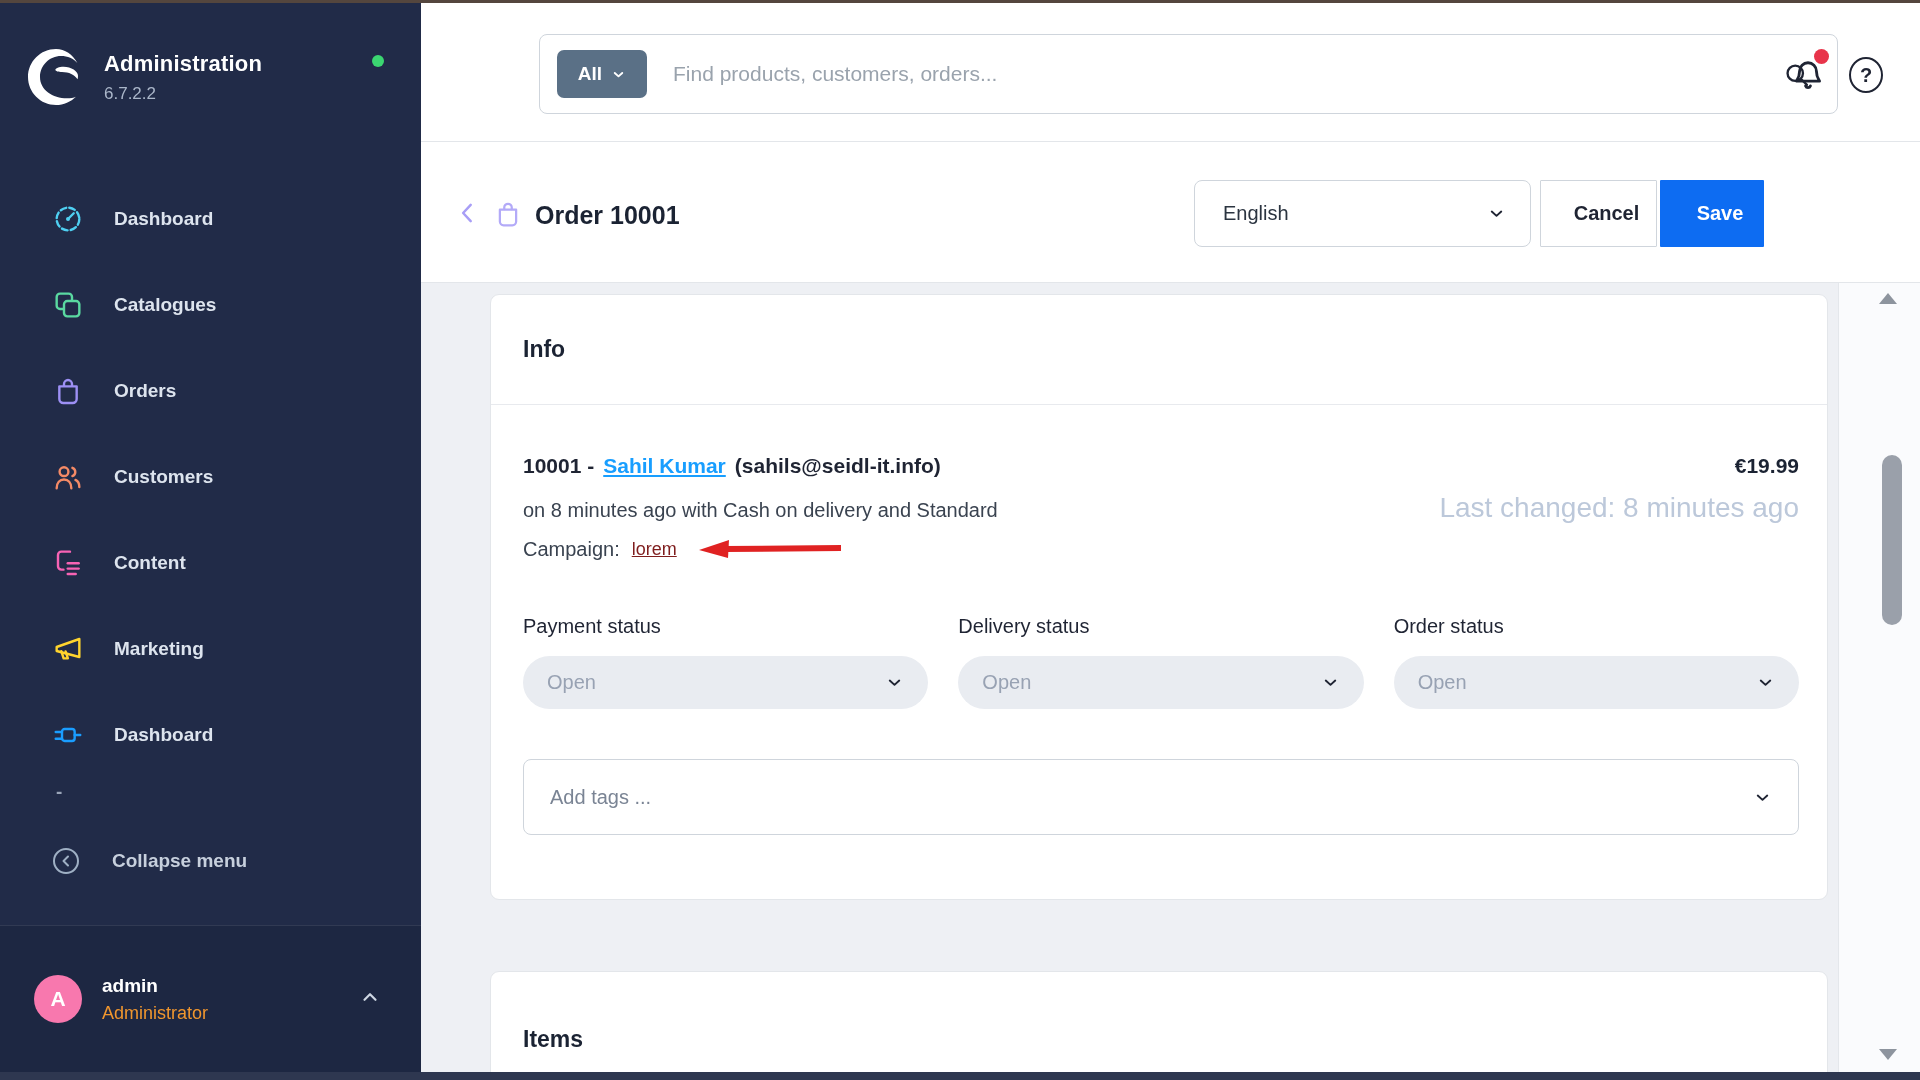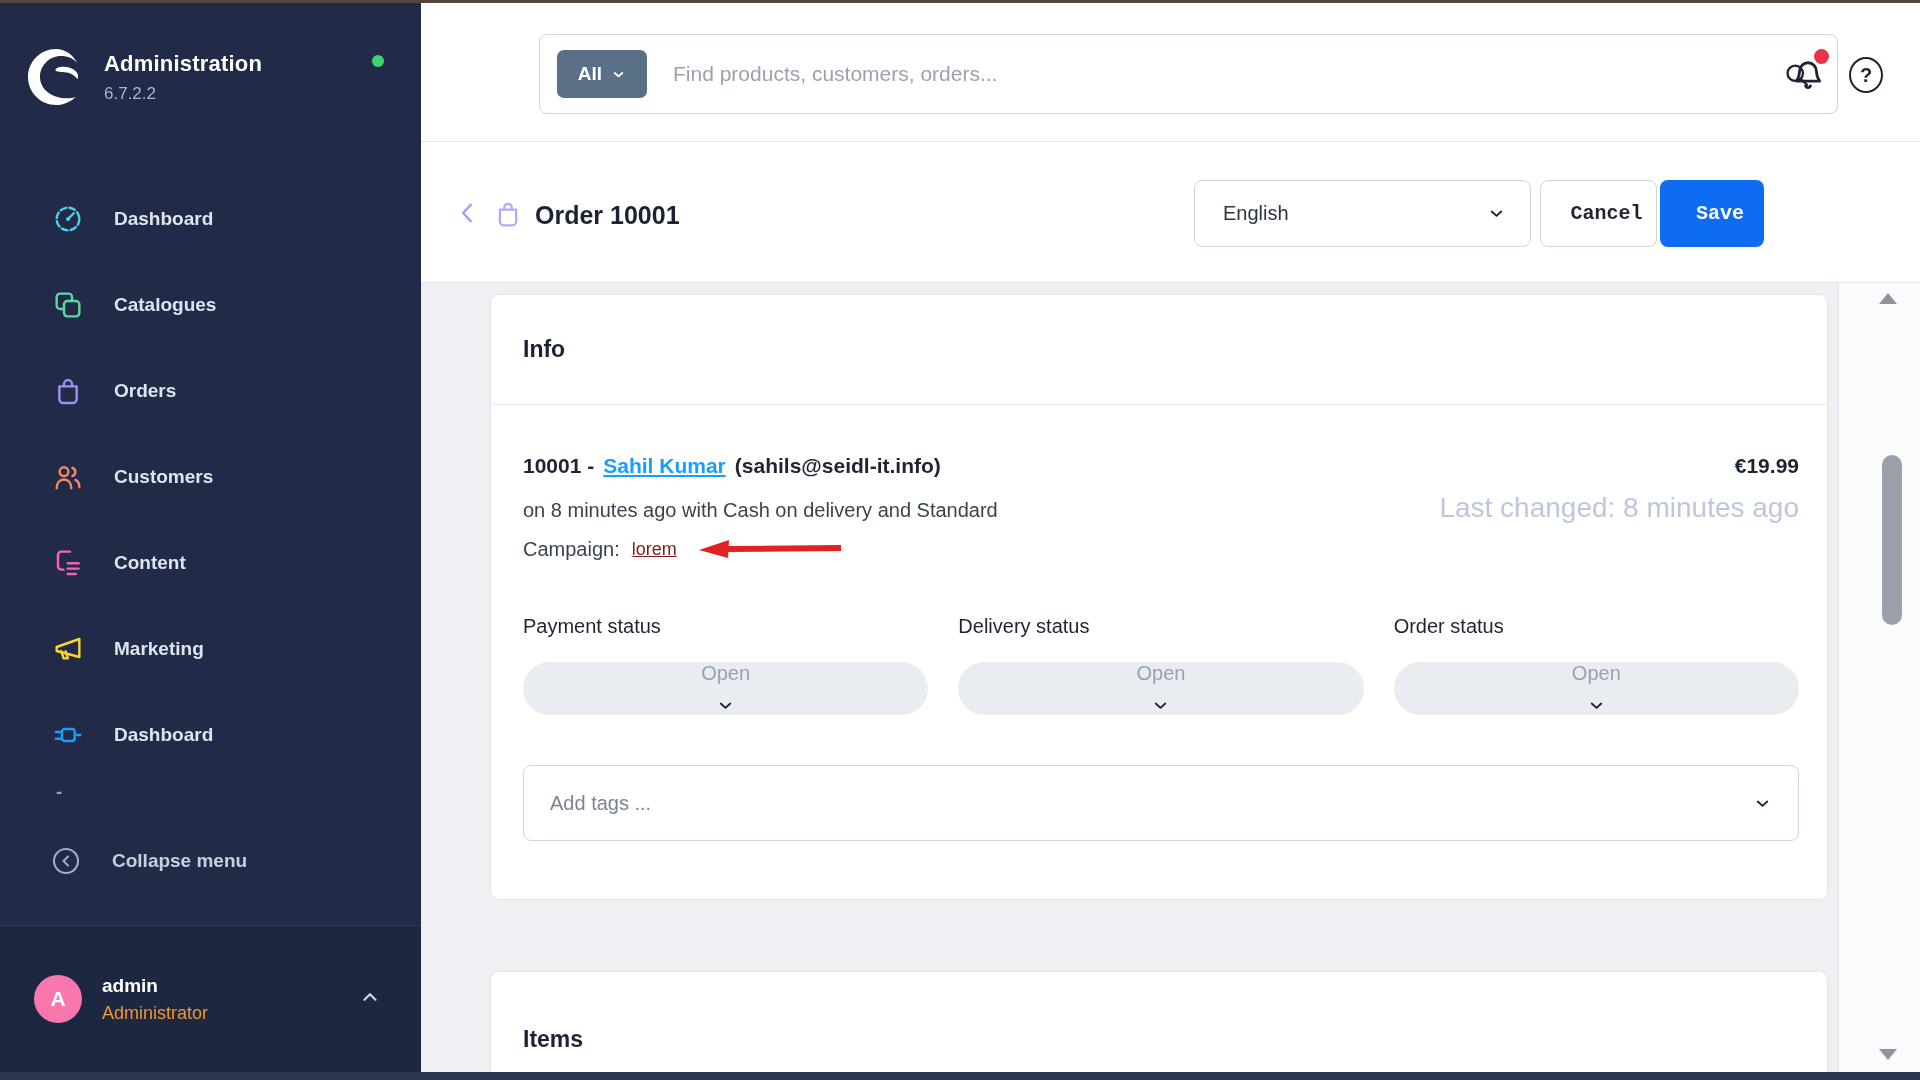--- a/index.html
+++ b/index.html
@@ -52,21 +52,21 @@
   .help-circle { width:34px; height:36px; border:2.6px solid #1f2433; border-radius:50%; display:flex; align-items:center; justify-content:center; font-size:20px; font-weight:700; color:#1f2433; }
 
   
   .page-header { position:absolute; left:421px; top:142px; width:1499px; height:141px; background:#fff; border-bottom:1px solid #e3e6ea; }
   .back-chevron { position:absolute; left:34px; top:54px; width:26px; height:34px; cursor:pointer; }
   .header-bag { position:absolute; left:72px; top:57px; width:30px; height:30px; color:#b3aaf8; }
   .page-title { position:absolute; left:114px; top:59px; font-size:25px; font-weight:700; color:#1b2333; }
   .lang-select { position:absolute; left:773px; top:38px; width:337px; height:67px; border:1.5px solid #cfd5dc; border-radius:8px; background:#fff; display:flex; align-items:center; padding:0 24px 0 28px; cursor:pointer; }
   .lang-label { flex:1; font-size:20px; color:#2b3440; }
   .chev-dark { width:19px; height:19px; }
-  .btn { position:absolute; top:38px; height:67px; border-radius:8px; font-size:20px; font-weight:700; font-family:Liberation Mono, monospace; cursor:pointer;padding-left:16px; }
+  .btn { position:absolute; top:38px; height:67px; border-radius:1px; font-size:20px; font-weight:700; font-family:Liberation Sans, sans-serif; cursor:pointer;padding-left:16px; }
   .btn-cancel { left:1119px; width:117px; background:#fff; border:1.5px solid #cfd5dc; color:#1f2433; }
   .btn-save { left:1239px; width:104px; background:#0d6cf2; border:none; color:#fff; }
 
   
   .content { position:absolute; left:421px; top:283px; width:1499px; height:789px; background:#eef0f4; overflow:hidden; }
   .card { position:absolute; left:69px; width:1338px; background:#fff; border:1px solid #e3e6ea; border-radius:9px; }
   .info-card { top:11px; height:606px; }
   .card-header { height:110px; display:flex; align-items:center; padding-left:32px; border-bottom:1px solid #e8eaee; }
   .card-title { font-size:23px; font-weight:700; color:#1b2333; }
   .card-body { padding:0 28px 0 32px; }
@@ -77,21 +77,21 @@
   .customer-email { margin-left:9px; }
   .amount { font-size:21px; font-weight:700; color:#1b2333; }
   .meta-row { margin-top:13px; font-size:20px; color:#3a4350; line-height:28px; }
   .last-changed { font-size:28px; color:#bcc8da; }
   .campaign-row { margin-top:11px; display:flex; align-items:center; font-size:20px; color:#3a4350; line-height:28px; }
   .campaign-link { margin-left:12px; font-size:18px; color:#7f1d1d; text-decoration:underline; cursor:pointer; }
   .annotation-arrow { margin-left:20px; width:148px; height:22px; }
   .status-row { margin-top:52px; display:flex; gap:30px; }
   .status-col { flex:1; }
   .status-label { font-size:20px; color:#1f2433; }
-  .status-select { margin-top:24px; height:53px; background:#e9ecf1; border-radius:27px; display:flex; align-items:center; padding:0 24px; cursor:pointer;flex-direction:column; }
+  .status-select { margin-top:18px; height:53px; background:#e9ecf1; border-radius:27px; display:flex; align-items:center; padding:0 24px; cursor:pointer; }
   .status-value { flex:1; font-size:20px; color:#98a2b3; }
   .tags-box { margin-top:50px; height:76px; border:1.5px solid #cfd5dc; border-radius:8px; background:#fff; display:flex; align-items:center; padding:0 26px; cursor:text; }
   .tags-input { flex:1; border:none; outline:none; font-size:20px; color:#1f2433; font-family:inherit; background:transparent; }
   .tags-input::placeholder { color:#7a8494; }
 
   .items-card { top:688px; height:140px; border-radius:9px 9px 0 0; }
   .items-card .card-title { padding:54px 0 0 32px; display:block; }
 
   
   .scroll-gutter { position:absolute; right:0; top:0; width:82px; height:789px; background:#fafbfd; border-left:1px solid #e4e7eb; }

